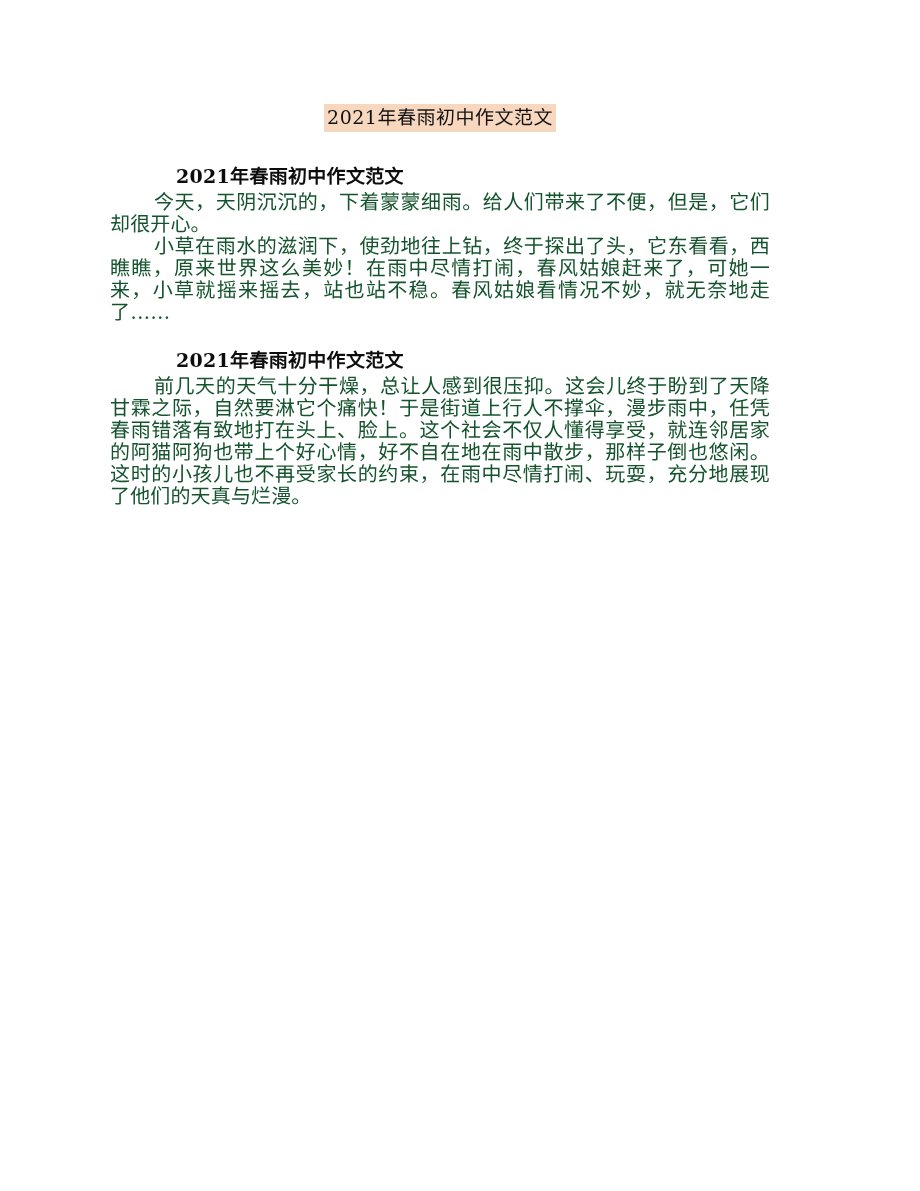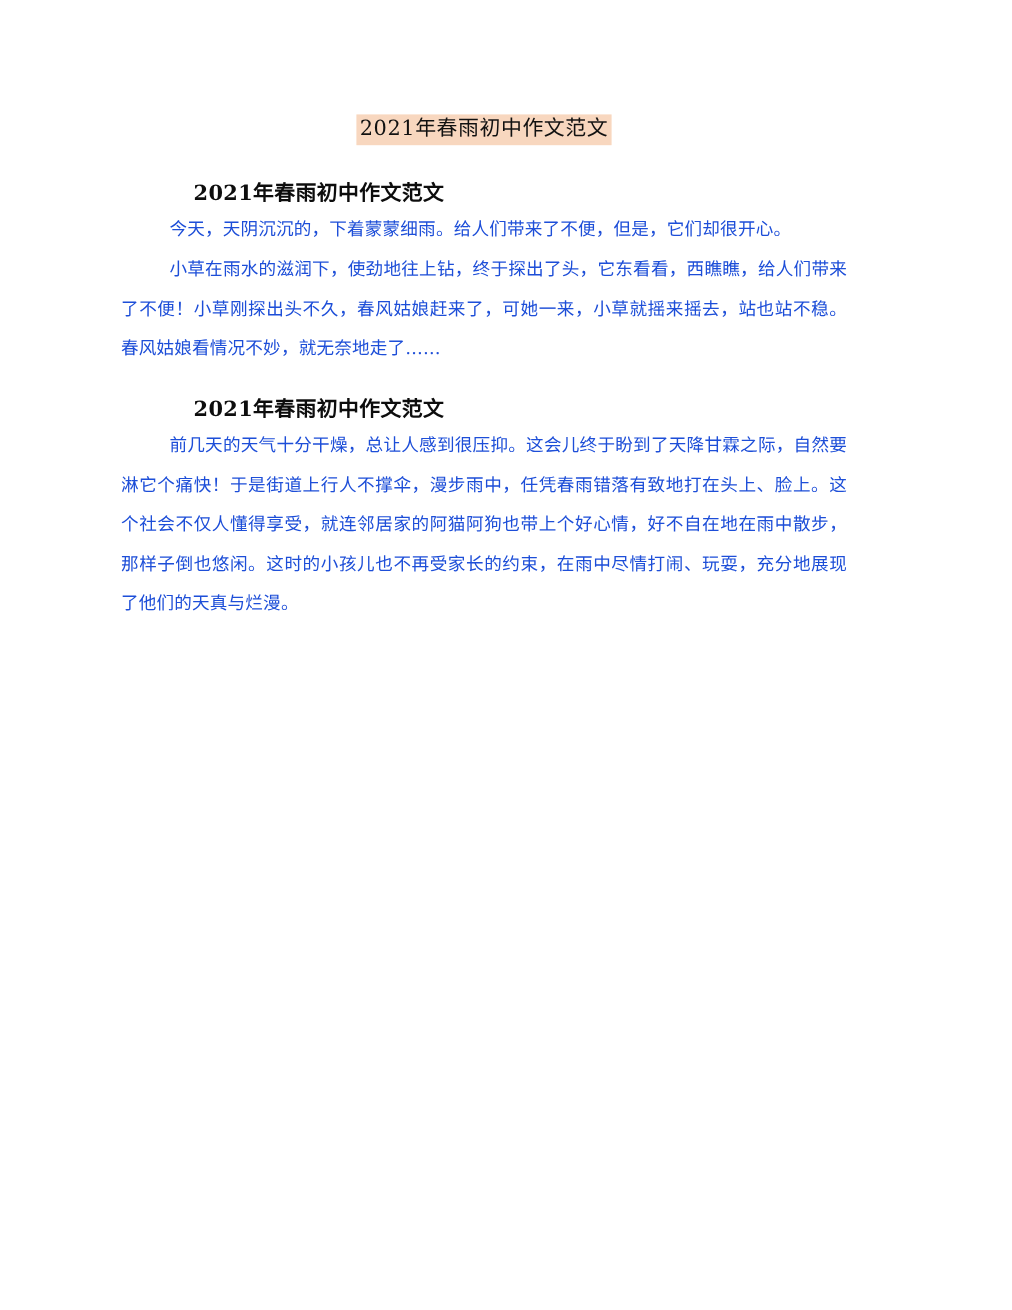--- a/index.html
+++ b/index.html
@@ -47,29 +47,29 @@
     margin: 0;
     padding: 0;
     text-indent: 66px;
     line-height: 30px;
     letter-spacing: 0.3px;
     white-space: nowrap;
   }
   .heading-1 { margin-top: 29px; }
   .heading-2 { margin-top: 22px; }
   p.para {
-    font-size: 16px;
-    line-height: 36px;
+    font-size: 20px;
+    line-height: 22px;
     margin: 0;
     padding: 0;
     text-align: justify;
     text-justify: inter-ideograph;
     text-indent: 44px;
     letter-spacing: 0.15px;
-    color: #1d4ed8;
+    color: #14532d;
     word-break: break-all;
   }
   .gap-after-heading { margin-top: 17px; }
   .gap-para { margin-top: 17px; }
   .short-para { text-align: left; }
 </style>
 </head>
 <body>
 
 <div class="page">
@@ -78,21 +78,21 @@
     <div class="doc-title-wrap">
       <span class="doc-title">2021年春雨初中作文范文</span>
     </div>
 
     <h2 class="section-heading heading-1">2021年春雨初中作文范文</h2>
 
     <p class="para gap-after-heading">今天，天阴沉沉的，下着蒙蒙细雨。给人们带来了不便，但是，它们却很开心。</p>
 
 
 
-    <p class="para gap-para">小草在雨水的滋润下，使劲地往上钻，终于探出了头，它东看看，西瞧瞧，给人们带来了不便！小草刚探出头不久，春风姑娘赶来了，可她一来，小草就摇来摇去，站也站不稳。春风姑娘看情况不妙，就无奈地走了……</p>
+    <p class="para gap-para">小草在雨水的滋润下，使劲地往上钻，终于探出了头，它东看看，西瞧瞧，原来世界这么美妙！在雨中尽情打闹，春风姑娘赶来了，可她一来，小草就摇来摇去，站也站不稳。春风姑娘看情况不妙，就无奈地走了……</p>
 
 
     <h2 class="section-heading heading-2">2021年春雨初中作文范文</h2>
 
 
 
     <p class="para gap-para">前几天的天气十分干燥，总让人感到很压抑。这会儿终于盼到了天降甘霖之际，自然要淋它个痛快！于是街道上行人不撑伞，漫步雨中，任凭春雨错落有致地打在头上、脸上。这个社会不仅人懂得享受，就连邻居家的阿猫阿狗也带上个好心情，好不自在地在雨中散步，那样子倒也悠闲。这时的小孩儿也不再受家长的约束，在雨中尽情打闹、玩耍，充分地展现了他们的天真与烂漫。</p>
 
   </div>
 </div>

